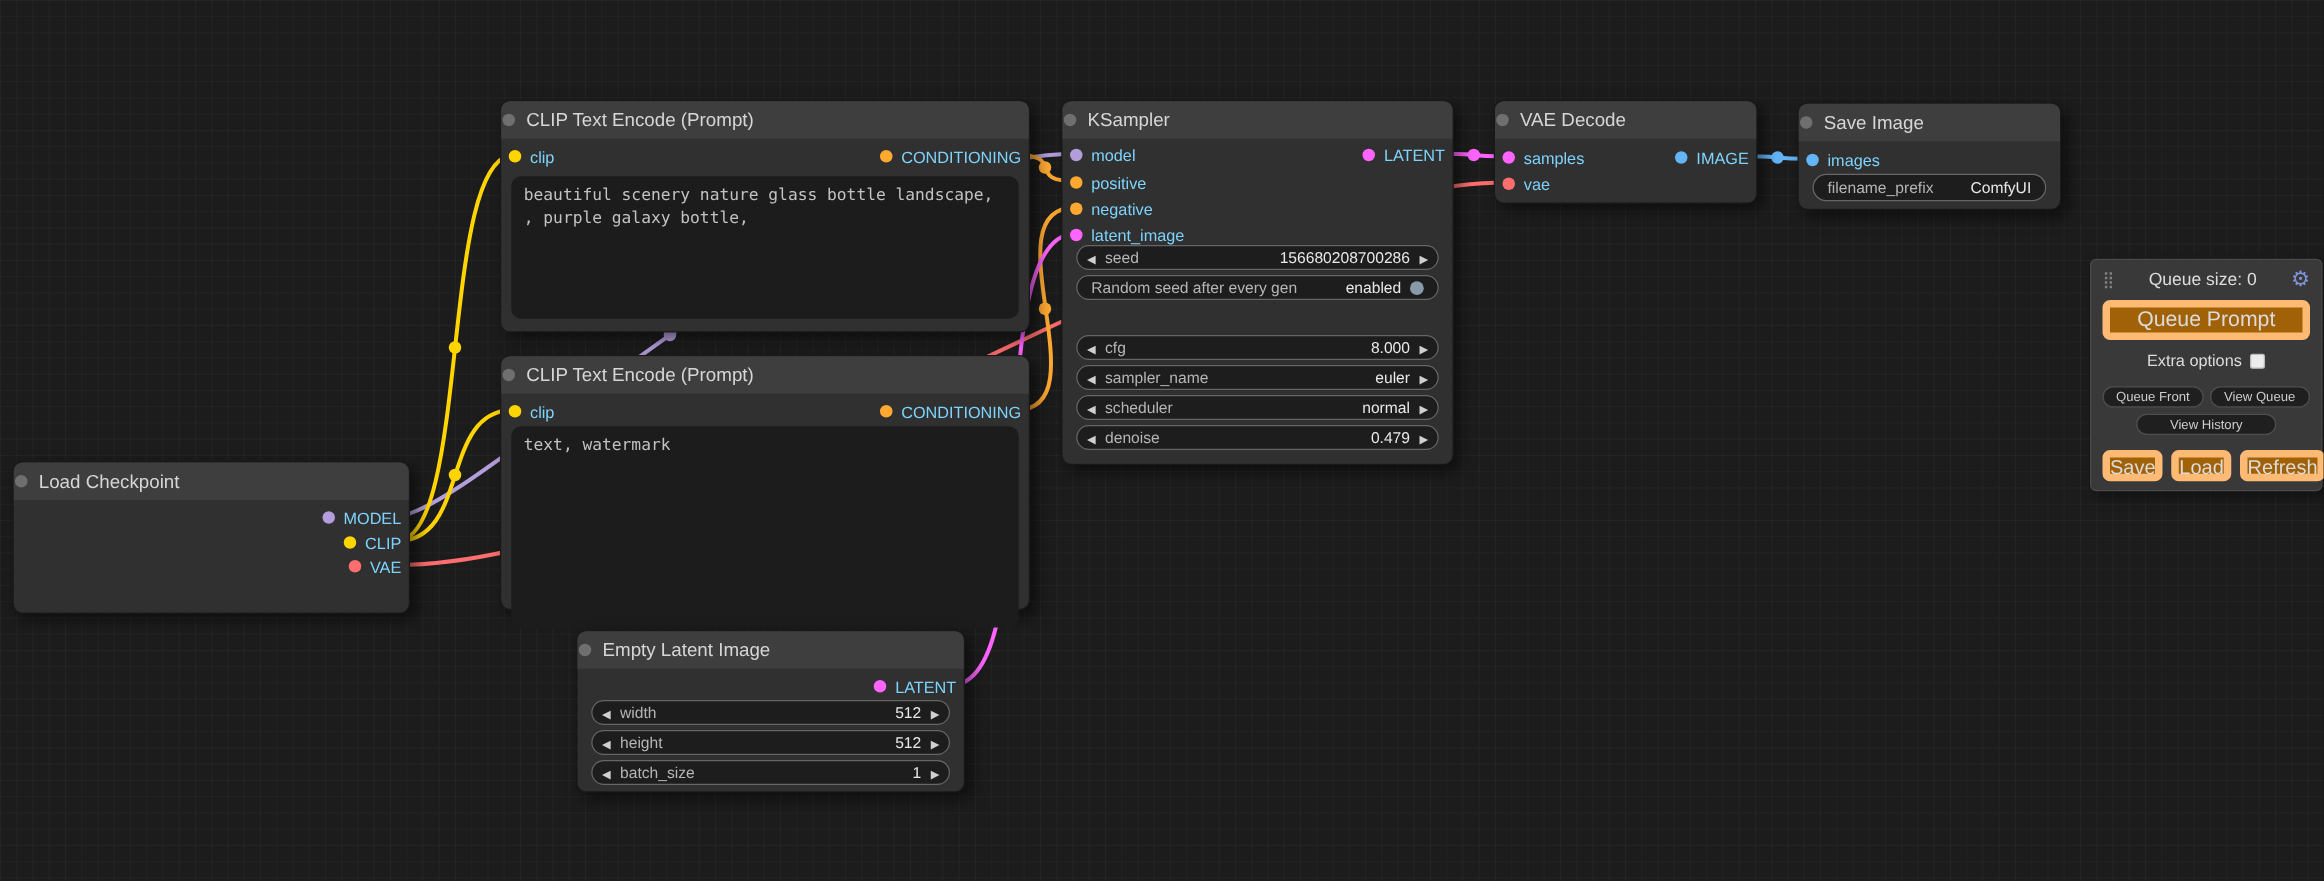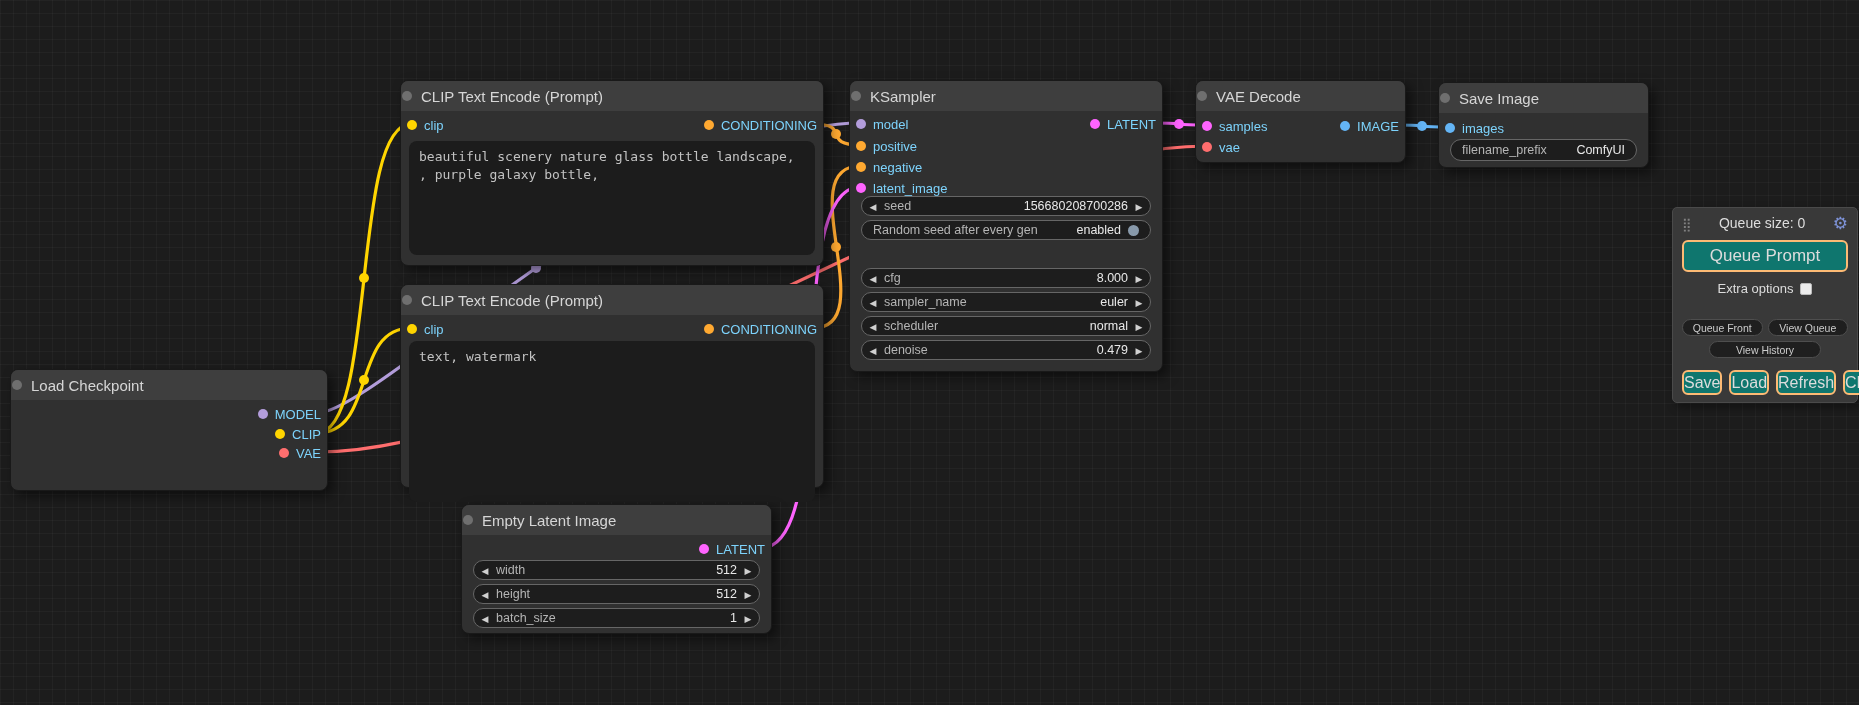--- a/index.html
+++ b/index.html
@@ -36,25 +36,25 @@
     padding:7px 10px;font-family:"DejaVu Sans Mono",monospace;font-size:13px;line-height:1.35;
     color:#c2c2c2;white-space:pre-wrap;overflow:hidden}
   
   .menu-panel{position:absolute;z-index:3;left:1672px;top:207px;width:186px;background:#393939;
     border:1px solid #4a4a4a;border-radius:5px;padding:7px 9px;box-shadow:4px 4px 10px rgba(0,0,0,.4)}
   .menu-header{display:flex;align-items:flex-start;margin-bottom:7px}
   .drag-handle::before{content:"⣿";color:#808080;font-size:13px}
   .queue-size{flex:1;text-align:center;font-size:14px;color:#ddd}
   .gear-icon{line-height:1;cursor:pointer}
   .gear-icon::before{content:"⚙";font-size:17px}
-  .btn{display:block;width:100%;background:#0f766e;border:2px solid #fdba74;border-radius:6px;
+  .btn{display:block;width:100%;background:#a16207;border:6px solid #fdba74;border-radius:6px;
     color:#dcdcdc;font-family:inherit;cursor:pointer}
   .btn-queue{height:32px;font-size:17px;margin-bottom:9px}
   .extra-row{display:flex;align-items:center;justify-content:center;gap:7px;font-size:13px;
-    color:#ddd;margin-bottom:23px}
+    color:#ddd;margin-bottom:13px}
   .checkbox{width:12px;height:12px;background:#ececec;border-radius:2px;border:1px solid #bbb}
   .small-row{display:flex;gap:5px;margin-bottom:5px}
   .btn-small{height:17px;font-size:10.5px;border-radius:9px;background:#1f1f1f;
     border:1px solid #4e4e4e;color:#ccc;font-family:inherit;cursor:pointer}
   .small-row .btn-small{flex:1}
   .btn-history{display:block;width:112px;margin:0 auto 12px}
   .menu-buttons{display:flex;gap:7px}
   .btn-big{height:25px;font-size:16px}
 </style>
 </head>

